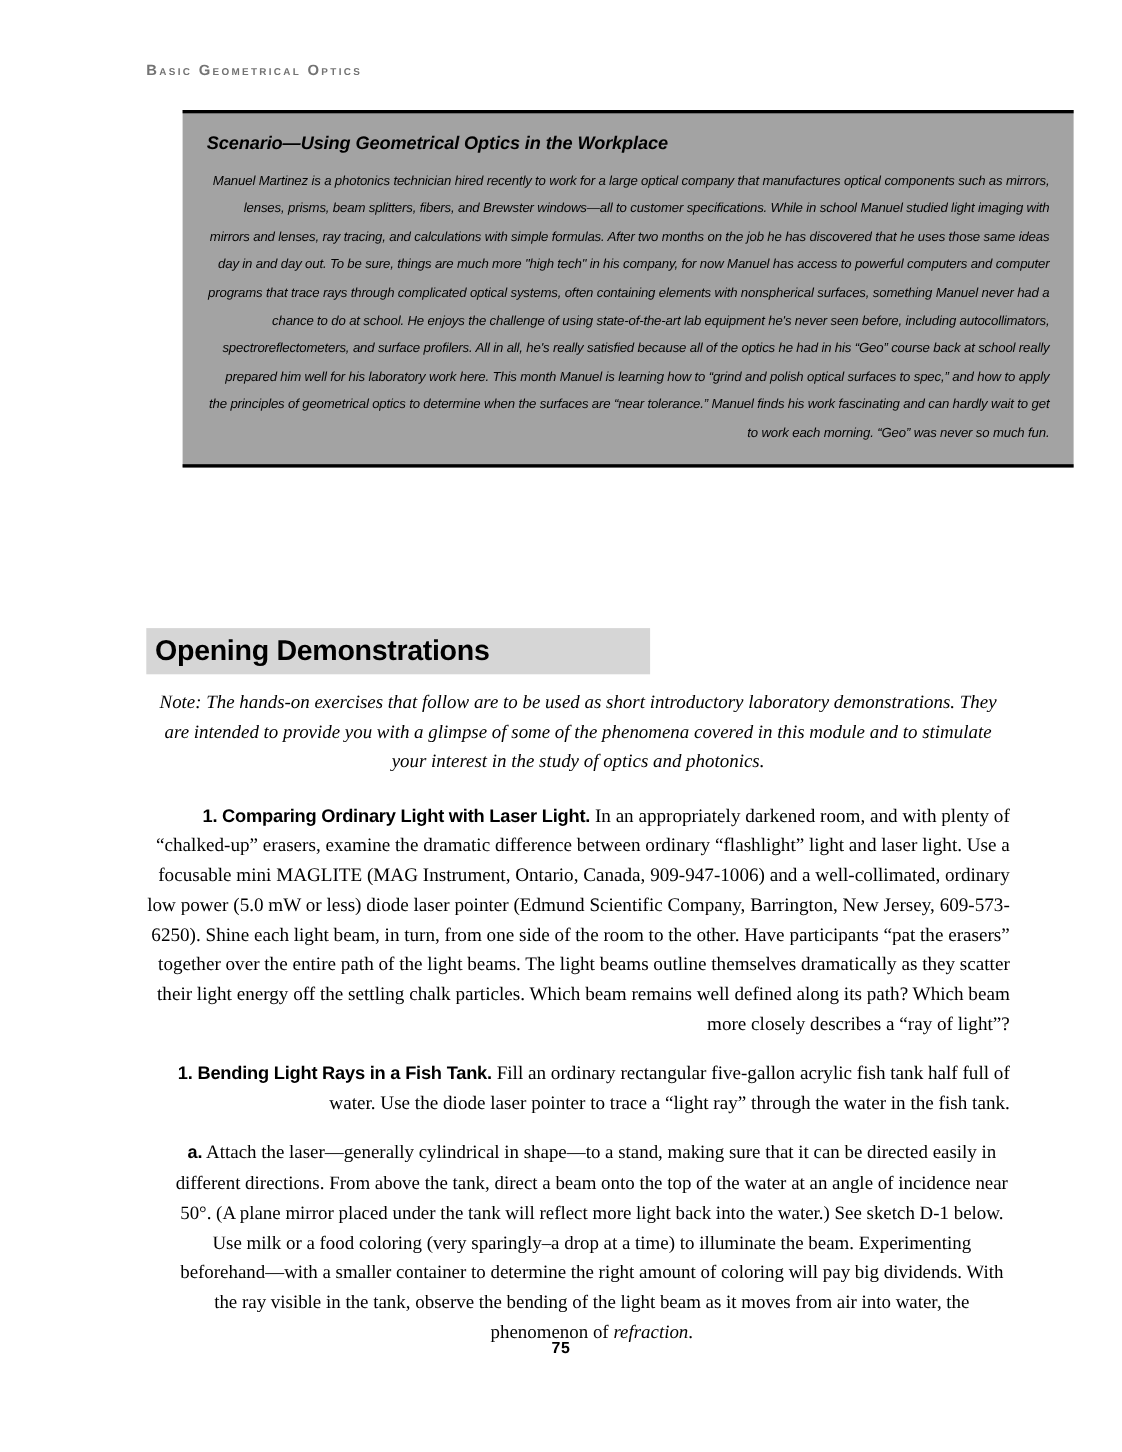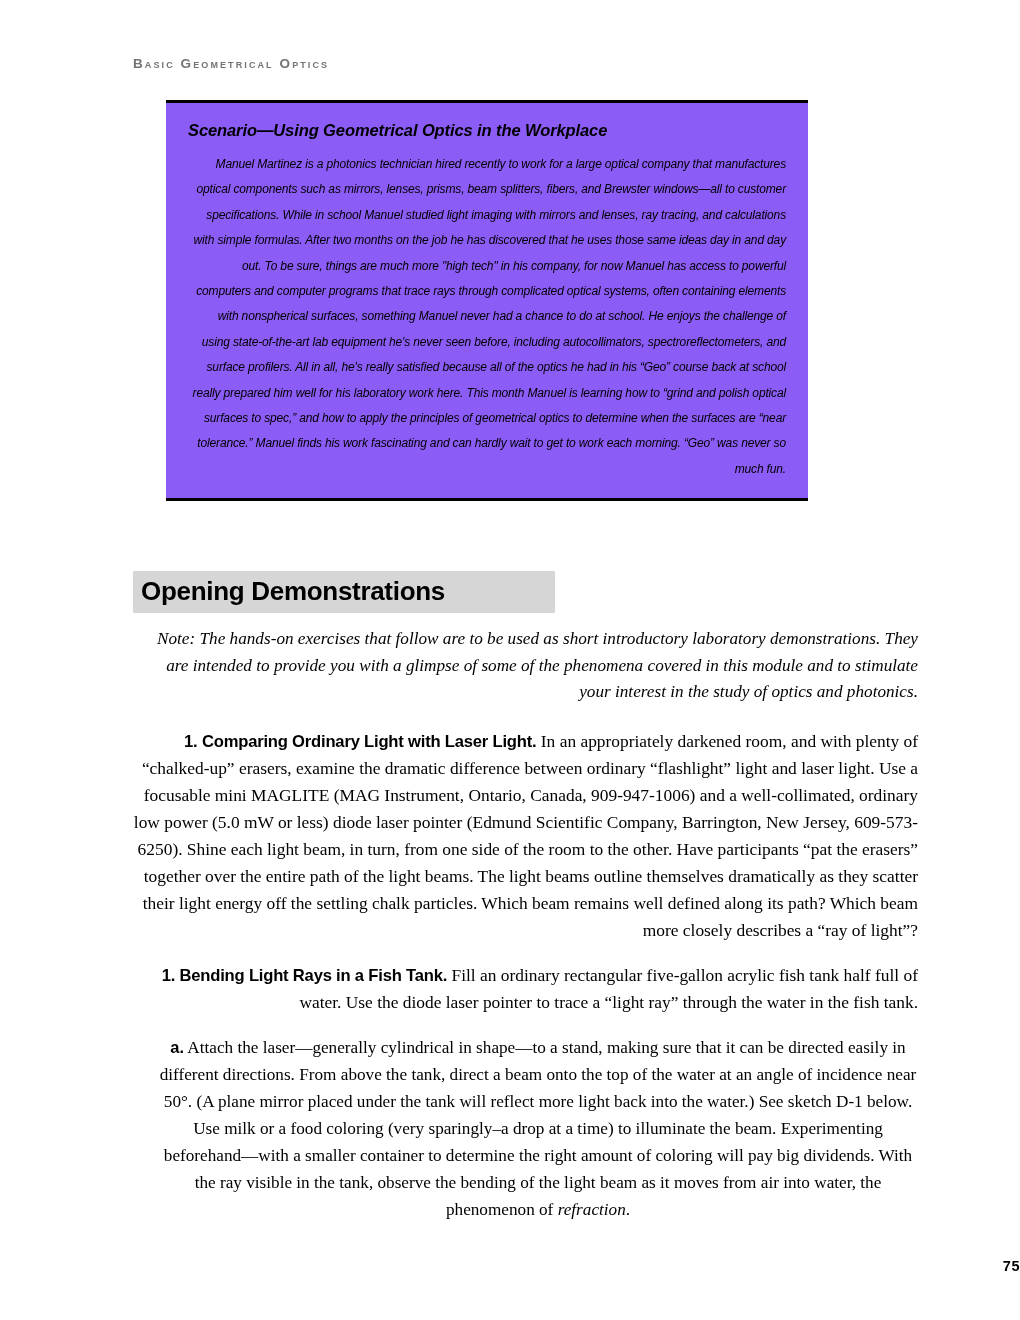--- a/index.html
+++ b/index.html
@@ -34,22 +34,22 @@
     color: #737373;
     font-variant: small-caps;
     text-transform: none;
   }
 
   
   .scenario-box {
     position: absolute;
     left: 166px;
     top: 100px;
-    width: 642px;
-    background: #8b5cf6;
+    width: 810px;
+    background: #a3a3a3;
     border-top: 3px solid #000;
     border-bottom: 3px solid #000;
     box-sizing: border-box;
     padding: 18px 22px 16px 22px;
   }
   .scenario-title {
     font-family: "Liberation Sans", sans-serif;
     font-style: italic;
     font-weight: bold;
     font-size: 16.5px;
@@ -66,21 +66,21 @@
     margin: 0;
     text-align: right;
     letter-spacing: -0.15px;
   }
 
   
   .section-heading {
     position: absolute;
     left: 133px;
     top: 571px;
-    width: 422px;
+    width: 458px;
     height: 42px;
     background: #d6d6d6;
     box-sizing: border-box;
   }
   .section-heading span {
     position: absolute;
     left: 8px;
     top: 50%;
     transform: translateY(-52%);
     font-family: "Liberation Sans", sans-serif;
@@ -98,21 +98,21 @@
     top: 626px;
     width: 785px;
   }
 
   .note {
     font-family: "Liberation Serif", serif;
     font-style: italic;
     font-size: 17.2px;
     line-height: 26.5px;
     margin: 0 0 22px 0;
-    text-align: right;
+    text-align: center;
     color: #000;
   }
 
   .demo-item {
     margin: 0 0 18px 0;
     font-family: "Liberation Serif", serif;
     font-size: 17.4px;
     line-height: 27px;
     text-align: right;
     color: #000;
@@ -138,22 +138,22 @@
     font-weight: bold;
     font-size: 16.4px;
   }
   .ital { font-style: italic; }
 
   
   .page-number {
     position: absolute;
     left: 0;
     right: 0;
-    top: 1258px;
-    text-align: right;
+    top: 1218px;
+    text-align: center;
     font-family: "Liberation Sans", sans-serif;
     font-weight: bold;
     font-size: 14.5px;
     letter-spacing: 0.5px;
     color: #000;
   }
 </style>
 </head>
 <body>
 

